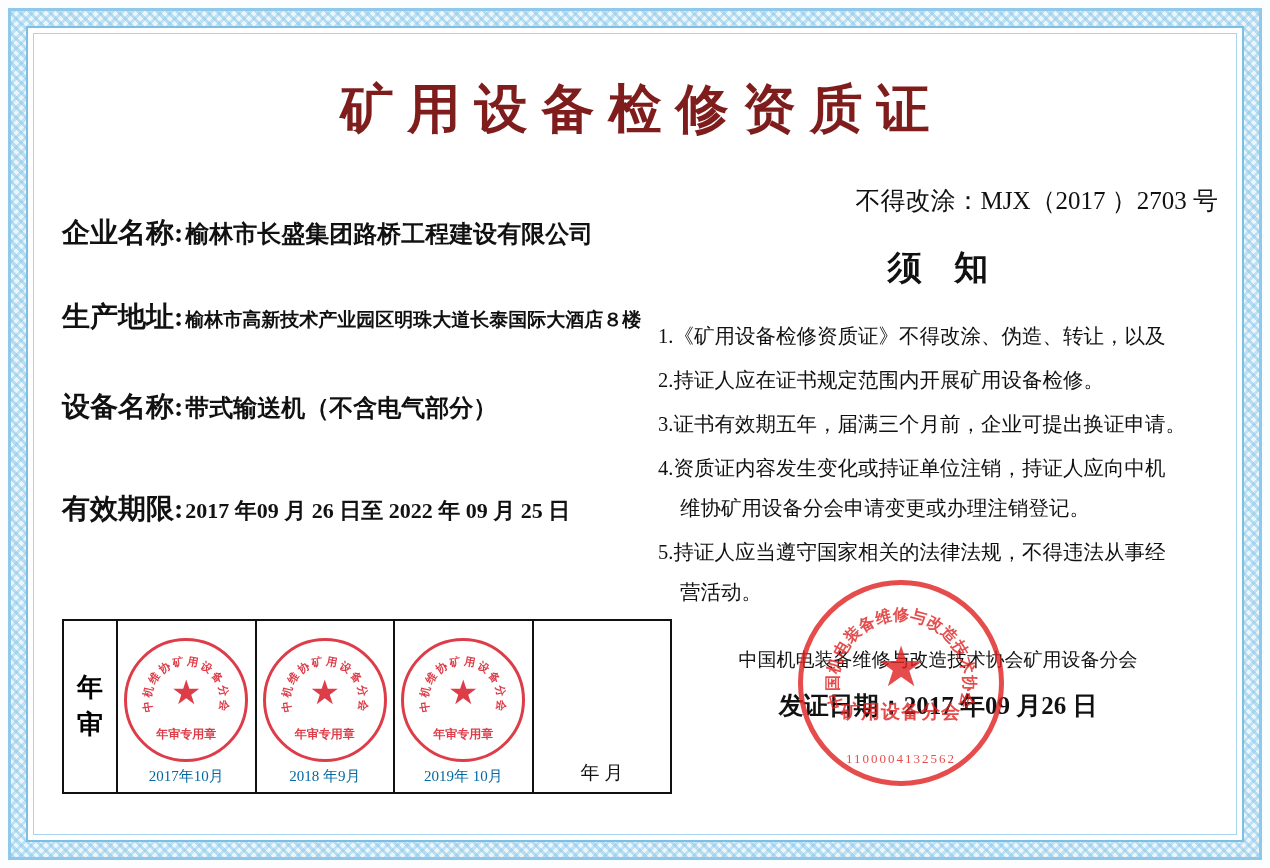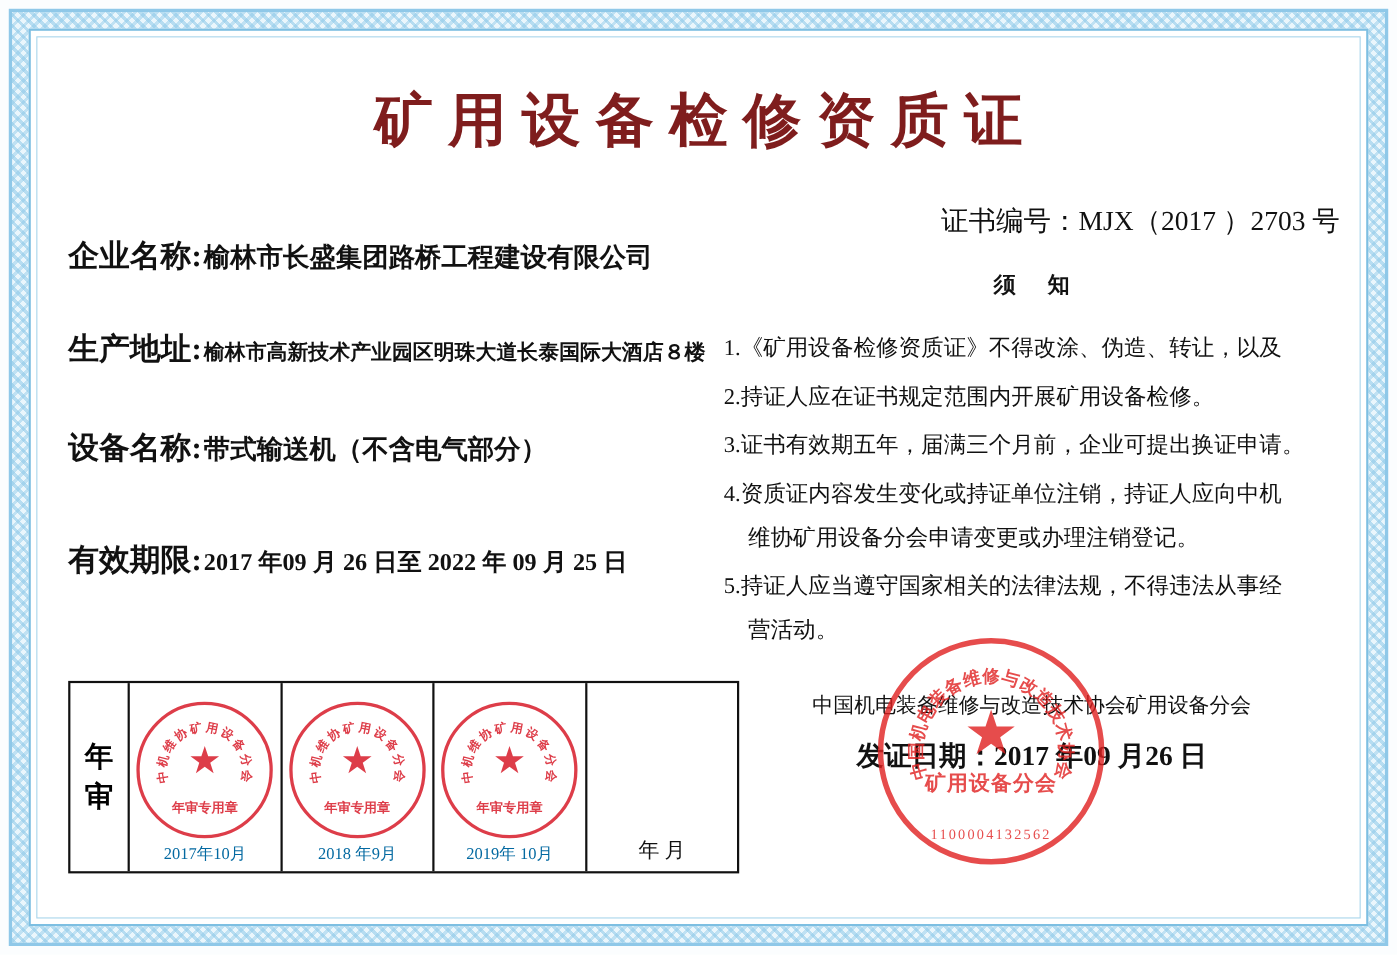--- a/index.html
+++ b/index.html
@@ -187,21 +187,21 @@
   }
   .cert-no {
     font-size: 25px;
     text-align: right;
     color: #111;
     margin-bottom: 28px;
     white-space: nowrap;
   }
   .notice-title {
     text-align: center;
-    font-size: 20px;
+    font-size: 34px;
     letter-spacing: 12px;
     font-weight: bold;
     margin-bottom: 26px;
     text-indent: 12px;
     color: #111;
   }
   .notice-item {
     font-size: 20.5px;
     line-height: 1.95;
     color: #111;
@@ -377,21 +377,21 @@
       </div>
 
       <div class="review-cell">
         <div class="review-date empty">年    月</div>
       </div>
     </div>
 
     <div class="right-col">
 
       <div class="cert-no">
-        <span>证书编号：</span><span>MJX（2017 ）2703  号</span>
+        <span>不得改涂：</span><span>MJX（2017 ）2703  号</span>
       </div>
 
       <div class="notice-title">须 知</div>
 
       <div class="notice-item">
         <span>1.</span><span>《矿用设备检修资质证》不得改涂、伪造、转让，以及</span>
       </div>
 
       <div class="notice-item">
         <span>2.</span><span>持证人应在证书规定范围内开展矿用设备检修。</span>

